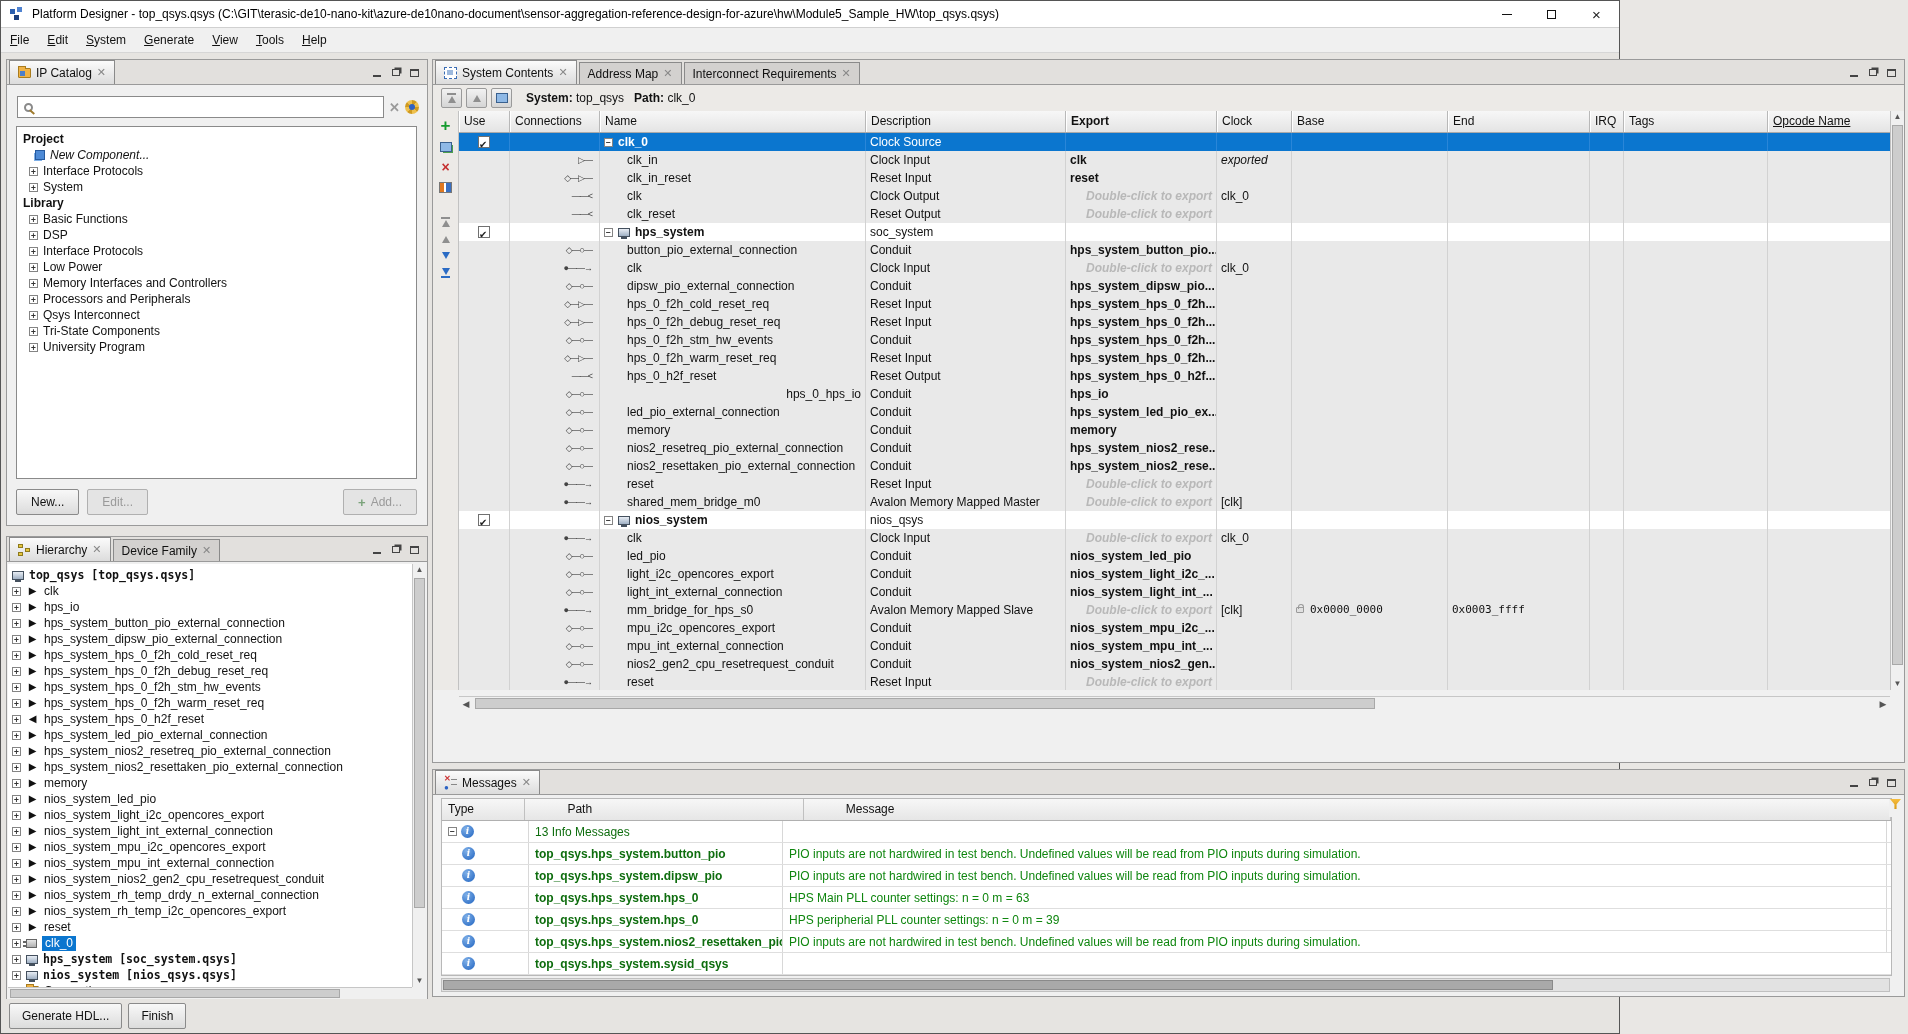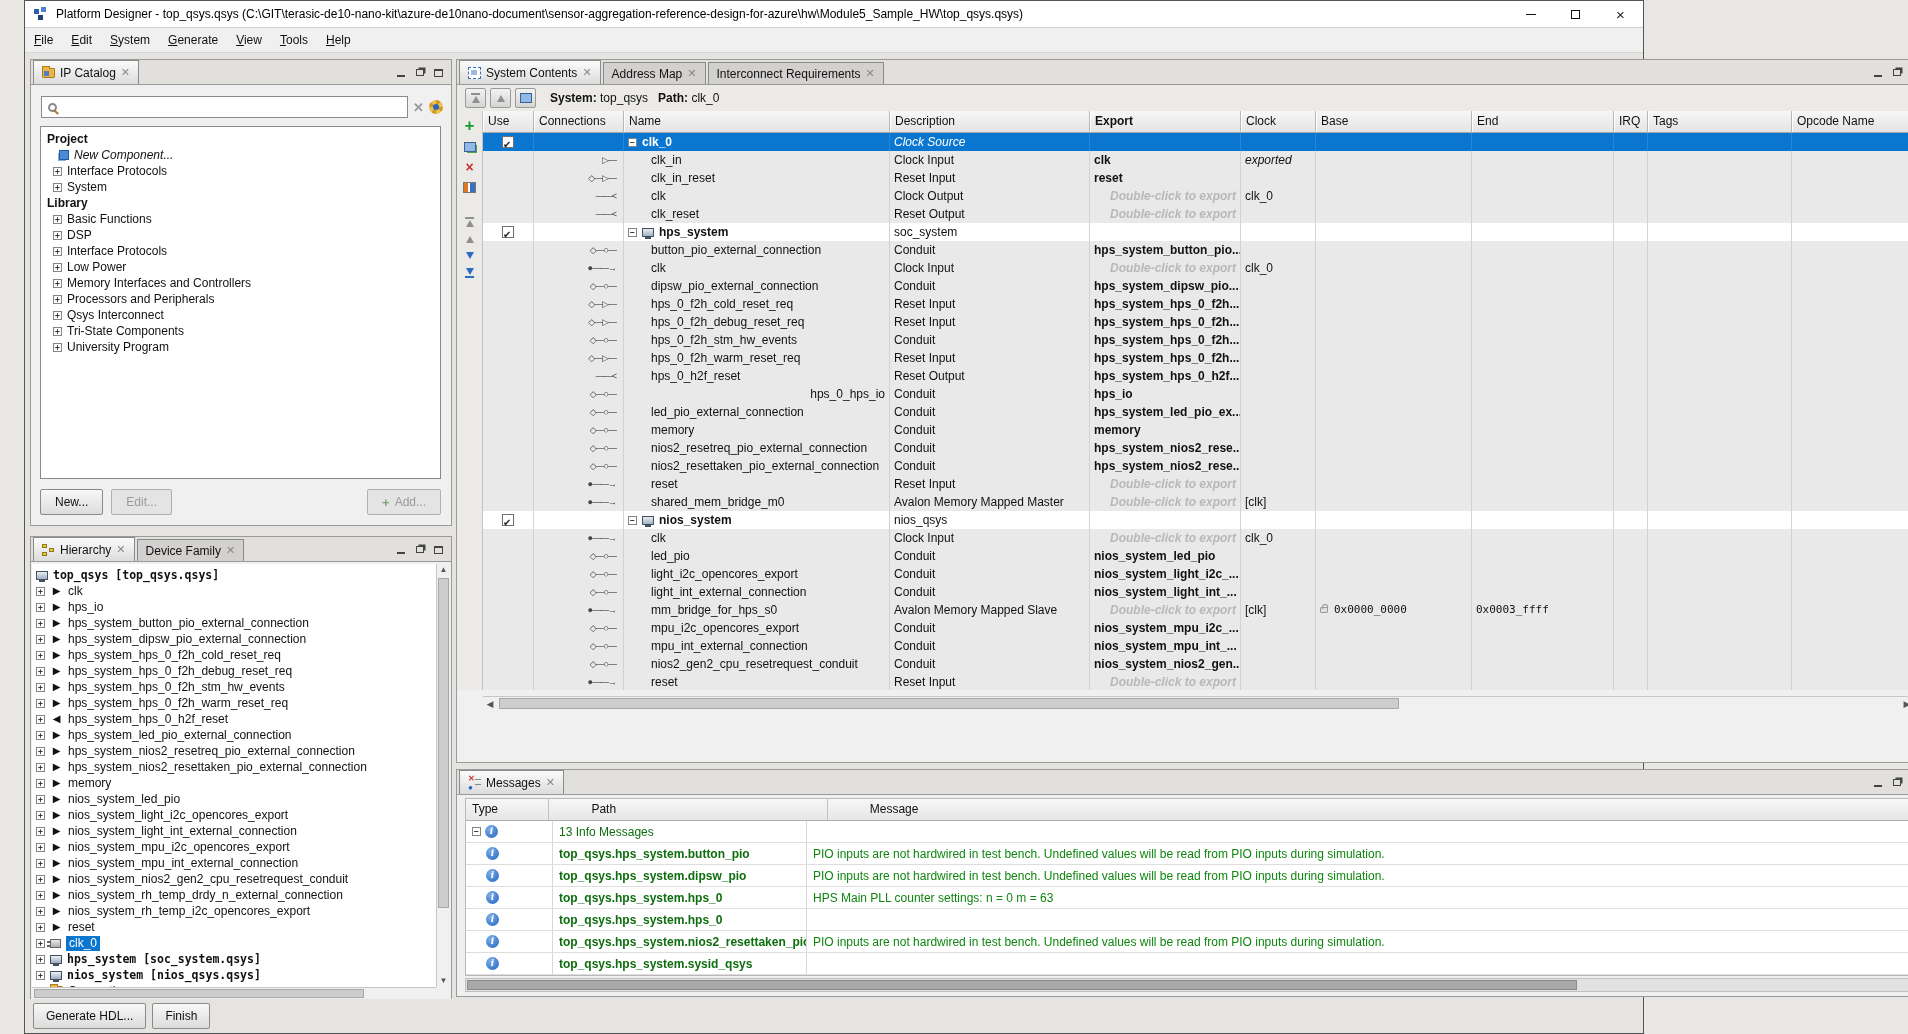--- a/index.html
+++ b/index.html
@@ -1,18 +1,18 @@
 <!DOCTYPE html>
 <html><head>
 <meta charset="utf-8">
 <style>
   * { box-sizing: border-box; margin:0; padding:0; }
   html,body { width:1908px; height:1034px; overflow:hidden; }
   body { font-family:"Liberation Sans", sans-serif; font-size:12px; color:#111; background:#e9e7e4; }
-  #app { position:relative; width:1620px; height:1034px; background:#e6e4e1; border:1px solid #555;margin-left:24px; }
+  #app { position:relative; width:1620px; height:1034px; background:#e6e4e1; border:1px solid #555; }
 
   
   #titlebar { position:absolute; left:0; top:0; width:100%; height:27px; background:#fff; display:flex; align-items:center; border-bottom:1px solid #d0d0d0;}
   #titlebar .logo { width:14px; height:14px; margin:0 8px 0 9px; position:relative; }
   #titlebar .logo i { position:absolute; width:5px; height:5px; background:#2c5fae; }
   #titlebar .logo i:nth-child(1){left:0;top:2px;} #titlebar .logo i:nth-child(2){left:7px;top:0;background:#4f82d0;} #titlebar .logo i:nth-child(3){left:4px;top:8px;background:#1d3f7c;}
   #title-text { font-size:12px; color:#000; }
   #win-controls { margin-left:auto; display:flex; height:100%; }
   .wbtn { width:45px; height:100%; display:flex; align-items:center; justify-content:center; color:#222; }
   .wbtn .mini { width:10px; height:1px; background:#111; }
@@ -536,34 +536,34 @@
           <div class="hc" style="width: 51px;">Use</div>
           <div class="hc" style="width: 90px;">Connections</div>
           <div class="hc" style="width: 266px;">Name</div>
           <div class="hc" style="width: 200px;">Description</div>
           <div class="hc" style="width: 151px; font-weight: bold;">Export</div>
           <div class="hc" style="width: 75px;">Clock</div>
           <div class="hc" style="width: 156px;">Base</div>
           <div class="hc" style="width: 142px;">End</div>
           <div class="hc" style="width: 34px;">IRQ</div>
           <div class="hc" style="width: 144px;">Tags</div>
-          <div class="hc" style="width: 124px;">Opcode Name</div>
+          <div class="hc" style="width: 124px; text-decoration: underline;">Opcode Name</div>
         </div>
       <div class="tbody" id="sc-body">
         <div class="wires"></div>
       <div class="trow group selected">
             <div class="tc c-use" style="width: 51px;">
               <span class="cb"></span>
             </div>
             <div class="tc c-conn" style="width: 90px;"></div>
             <div class="tc c-name" style="width: 266px;">
               <span class="exp">−</span>
               <span class="nm">clk_0</span>
             </div>
-            <div class="tc" style="width: 200px; font-style: italic;">Clock Source</div>
+            <div class="tc" style="width: 200px;">Clock Source</div>
             <div class="tc c-export" style="width: 151px;"></div>
             <div class="tc c-clock" style="width: 75px;"></div>
             <div class="tc c-base" style="width: 156px;"></div>
             <div class="tc" style="width: 142px;"></div>
             <div class="tc" style="width: 34px;"></div>
             <div class="tc" style="width: 144px;"></div>
             <div class="tc" style="width: 124px;"></div>
           </div>
           <div class="trow">
             <div class="tc c-use" style="width: 51px;"></div>
@@ -1101,20 +1101,21 @@
               <span class="ic-info"></span>
             </div>
             <div class="mc m-path" style="width: 254px;">top_qsys.hps_system.hps_0</div>
             <div class="mc m-msg" style="width: 1104px;">HPS Main PLL counter settings: n = 0 m = 63</div>
           </div>
           <div class="mrow">
             <div class="mc" style="width: 87px; padding-left: 20px;">
               <span class="ic-info"></span>
             </div>
             <div class="mc m-path" style="width: 254px;">top_qsys.hps_system.hps_0</div>
+            <div class="mc m-msg" style="width: 1104px;">HPS peripherial PLL counter settings: n = 0 m = 39</div>
           </div>
           <div class="mrow">
             <div class="mc" style="width: 87px; padding-left: 20px;">
               <span class="ic-info"></span>
             </div>
             <div class="mc m-path" style="width: 254px;">top_qsys.hps_system.nios2_resettaken_pio</div>
             <div class="mc m-msg" style="width: 1104px;">PIO inputs are not hardwired in test bench. Undefined values will be read from PIO inputs during simulation.</div>
           </div>
           <div class="mrow">
             <div class="mc" style="width: 87px; padding-left: 20px;">

